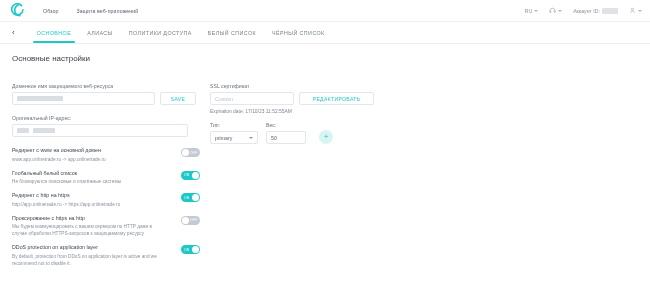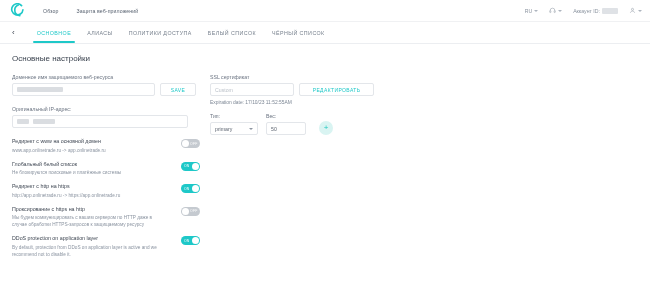--- a/index.html
+++ b/index.html
@@ -98,21 +98,21 @@
     height: 1.6px;
     background: #1ec8c8;
     border-radius: 1px;
   }
 
   
   .page { padding: 10px 12px 0 12px; position: relative; }
   .page-title {
     font-size: 8px;
     color: #3a424e;
-    margin: 0 0 11px 0;
+    margin: 0 0 20px 0;
     font-weight: normal;
   }
 
   .cols { display: flex; align-items: flex-start; }
   .col-left  { width: 188px; flex: 0 0 auto; }
   .col-right { width: 250px; flex: 0 0 auto; margin-left: 10px; }
 
   .fieldlabel {
     font-size: 5.2px;
     color: #6b7482;

